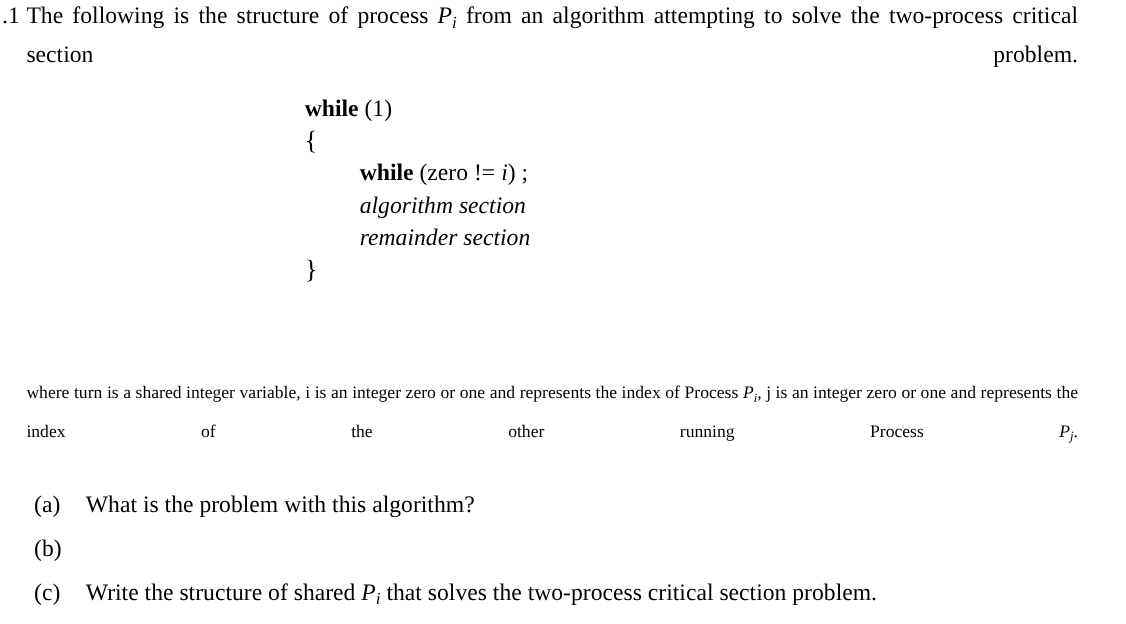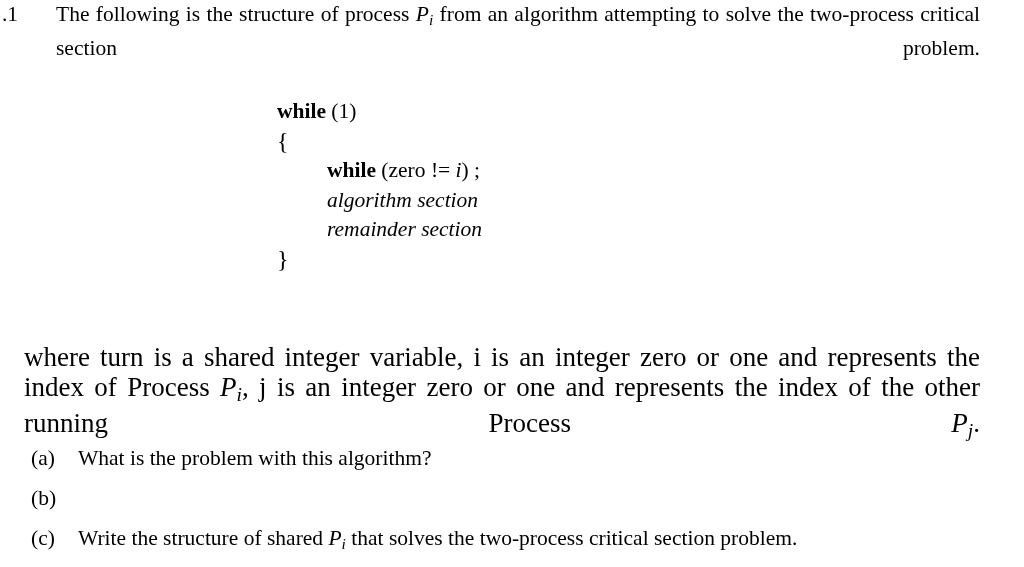--- a/index.html
+++ b/index.html
@@ -40,34 +40,33 @@
     top: 0;
     width: 18px;
     text-align: right;
     overflow: hidden;
     direction: rtl;
     white-space: nowrap;
   }
   .stem-body {
     display: block;
     text-indent: 0;
-    margin-left: 32px;
   }
   
   .stem-body::after {
     content: "";
     display: inline-block;
     width: 100%;
   }
 
   
   .codeblock {
     position: absolute;
     left: 277px;
-    top: 97px;
+    top: 84px;
     font-size: 21.5px;
     line-height: 29.5px;
     white-space: nowrap;
   }
   .codeline {
     height: 29.5px;
     white-space: nowrap;
   }
   .codeline.indent {
     padding-left: 50px;
@@ -81,21 +80,21 @@
   .brace {
     font-size: 24px;
   }
 
   
   .wherepar {
     position: absolute;
     left: 24px;
     top: 343px;
     width: 956px;
-    font-size: 27px;
+    font-size: 16px;
     line-height: 29.5px;
     text-align: justify;
     text-justify: inter-word;
   }
   .wherepar::after {
     content: "";
     display: inline-block;
     width: 100%;
   }
 

